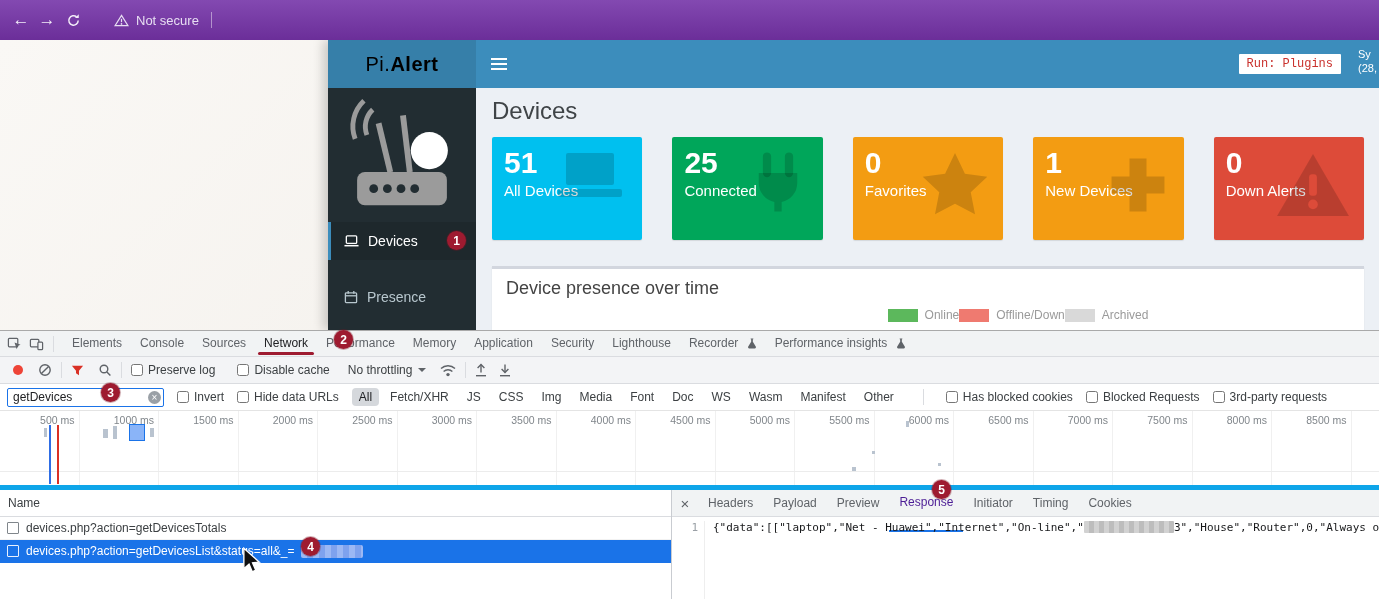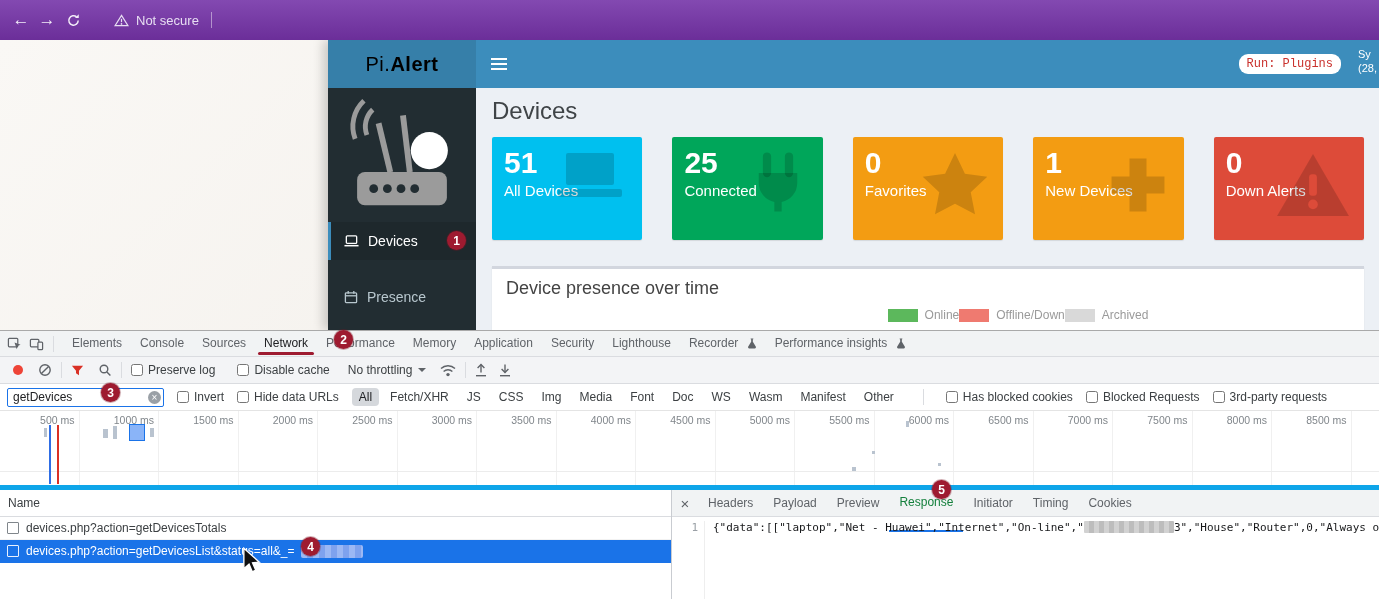--- a/index.html
+++ b/index.html
@@ -29,21 +29,21 @@
   #logo .b{font-weight:bold;}
   #router-wrap{height:134px;display:flex;align-items:center;justify-content:center;}
   .menu-item{height:38px;display:flex;align-items:center;gap:9px;padding-left:13px;
     color:#b8c7ce;font-size:14px;border-left:3px solid transparent;cursor:default;}
   .menu-item.active{background:#1e282c;border-left-color:#3c8dbc;color:#fff;}
   .menu-item.gap{margin-top:18px;}
 
   #app-header{position:absolute;left:148px;top:0;right:0;height:48px;background:#3c8dbc;}
   #hamburger{position:absolute;left:0;top:0;width:46px;height:48px;display:flex;align-items:center;justify-content:center;}
   #run-plugins{position:absolute;right:38px;top:14px;height:20px;line-height:20px;background:#fff;border:none;
-    border-radius:9px;padding:0 8px;font-family:"Liberation Mono",monospace;font-size:12px;color:#c9302c;}
+    border-radius:1px;padding:0 8px;font-family:"Liberation Mono",monospace;font-size:12px;color:#c9302c;}
   #hdr-right{position:absolute;right:1px;top:7px;width:20px;overflow:hidden;color:#fff;font-size:11px;line-height:14px;white-space:nowrap;}
 
   #app-content{position:absolute;left:148px;top:48px;right:0;bottom:0;background:#ecf0f5;
     padding:7px 15px 0 16px;box-sizing:border-box;overflow:hidden;}
   #page-title{font-size:24px;font-weight:500;color:#3f4447;margin:2px 0 12px 0;}
   #cards{display:flex;gap:30px;}
   .card{flex:1;height:103px;border-radius:2px;position:relative;color:#fff;padding:10px 12px;
     box-sizing:border-box;overflow:hidden;box-shadow:0 1px 1px rgba(0,0,0,.1);cursor:default;}
   .card-value{font-size:30px;font-weight:bold;line-height:1.05;}
   .card-label{font-size:15px;margin-top:3px;}
@@ -98,21 +98,21 @@
   .req-check{width:10px;height:10px;border:1px solid #80868b;border-radius:1px;margin:0 7px 0 7px;flex:none;}
   .req-row.selected{background:#1a73e8;color:#fff;border-bottom-color:#1a73e8;}
   .req-row.selected .req-check{border-color:#e8f0fe;}
   #row-redacted{width:62px;height:13px;border-radius:2px;margin-left:6px;
     background:repeating-linear-gradient(90deg,#9cb8f4 0 6px,#7fa2ee 6px 12px);}
 
   #dt-detail{flex:1;min-width:0;display:flex;flex-direction:column;}
   #detail-tabs{height:27px;background:#f1f3f4;border-bottom:1px solid #dadce0;display:flex;align-items:center;box-sizing:border-box;}
   #detail-close{width:26px;text-align:center;color:#5f6368;font-size:15px;}
   .detail-tab{padding:16px 10px;line-height:26px;color:#5f6368;white-space:nowrap;cursor:default;}
-  .detail-tab.active{color:#15803d;border-bottom:2px solid #1a73e8;line-height:24px;}
+  .detail-tab.active{color:#4c1d95;border-bottom:2px solid #1a73e8;line-height:24px;}
   #resp{flex:1;display:flex;font-family:"DejaVu Sans Mono","Liberation Mono",monospace;font-size:11px;
     padding-top:4px;overflow:hidden;}
   #resp-gutter{width:26px;text-align:right;padding-right:6px;color:#9aa0a6;border-right:1px solid #eee;flex:none;}
   #resp-code{white-space:nowrap;overflow:hidden;padding-left:8px;color:#17181a;}
   #resp-redacted{display:inline-block;width:90px;height:12px;vertical-align:-2px;border-radius:1px;
     background:repeating-linear-gradient(90deg,#d2d2d2 0 5px,#bdbdbd 5px 10px);}
 
   
   .abadge{position:absolute;width:19px;height:19px;border-radius:50%;background:#9e1b30;color:#fff;
     font-weight:bold;font-size:12px;display:flex;align-items:center;justify-content:center;z-index:60;

